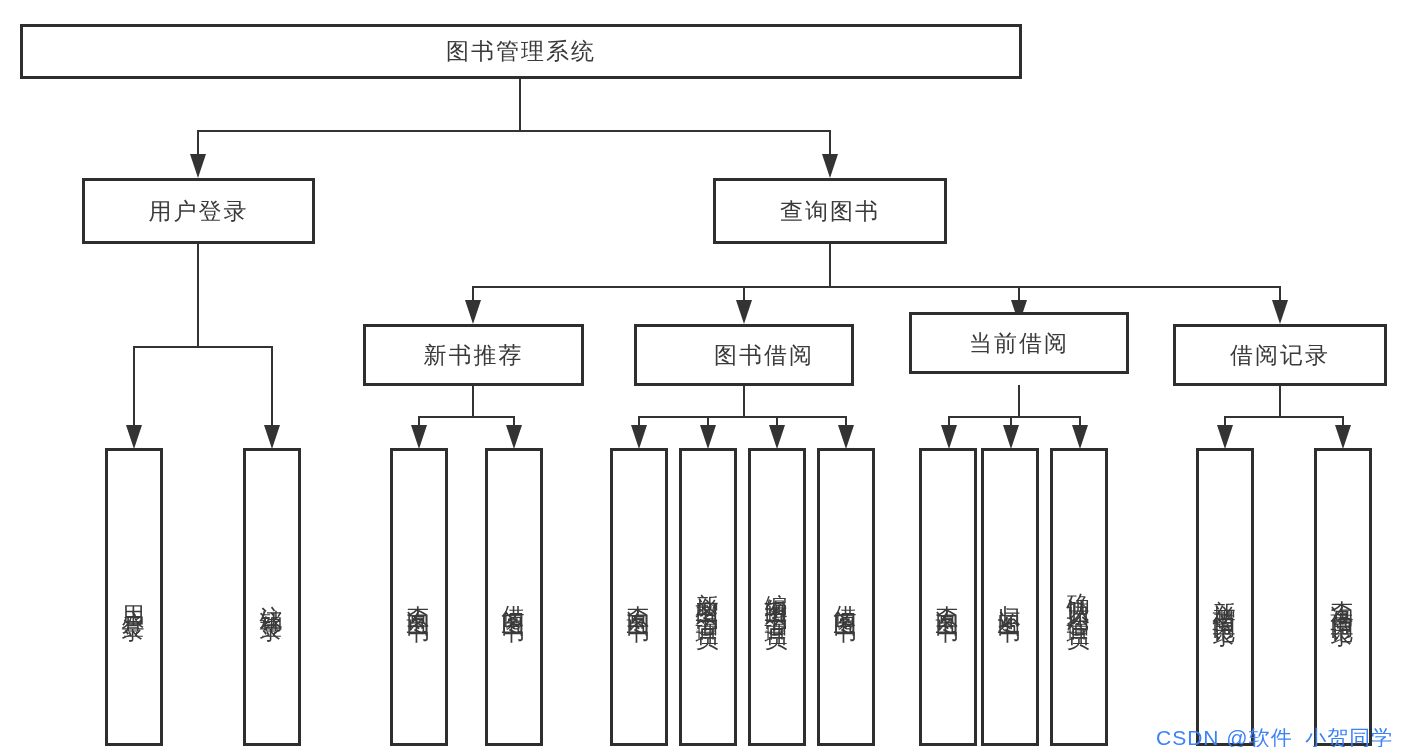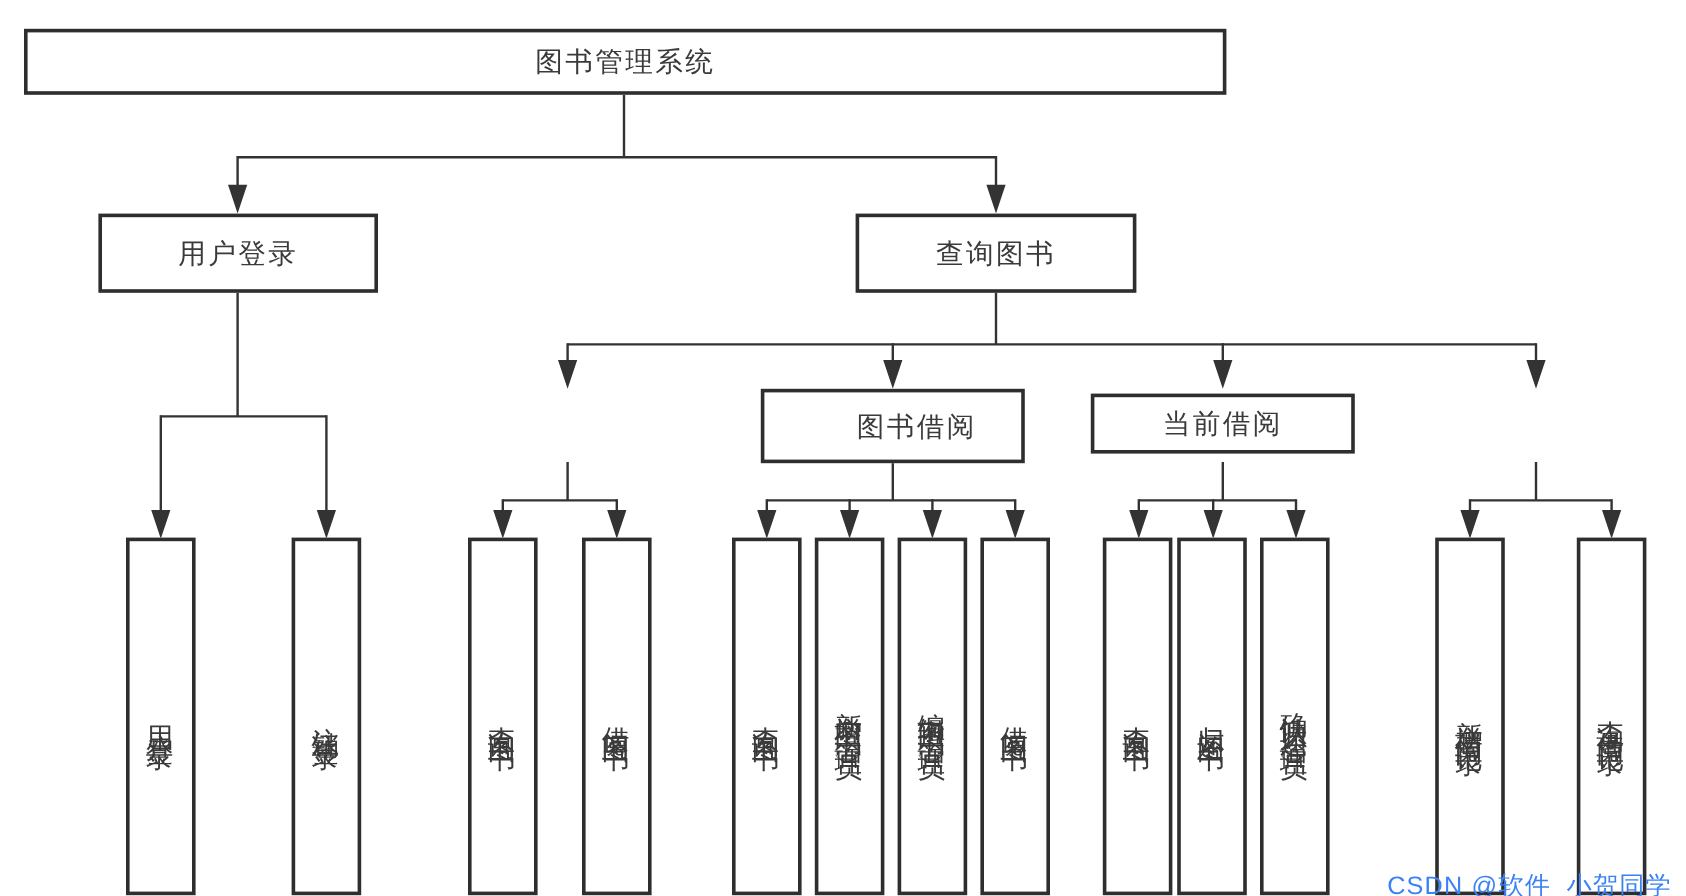--- a/index.html
+++ b/index.html
@@ -46,21 +46,21 @@
     letter-spacing:1px;
     z-index:5;
     white-space:nowrap;
   }
   
   #n-root          {left:20px;  top:13px;  width:1002px; height:55px;}
   #n-user-login    {left:82px;  top:167px; width:233px;  height:66px;}
   #n-book-mgmt     {left:713px; top:167px; width:234px;  height:66px;}
   #n-new-book      {left:363px; top:313px; width:221px;  height:62px;}
   #n-borrowing     {left:634px; top:313px; width:220px;  height:62px;padding-left:40px;}
-  #n-current       {left:909px; top:317px; width:220px;  height:50px;}
+  #n-current       {left:909px; top:301px; width:220px;  height:62px;}
   #n-records       {left:1173px;top:313px; width:214px;  height:62px;}
   .leaf{top:437px;height:298px;width:58px;}
   #l-user-login    {left:105px;}
   #l-logout        {left:243px;}
   #l-rec-query     {left:390px;}
   #l-rec-borrow    {left:485px;}
   #l-bor-query     {left:610px;}
   #l-bor-add       {left:679px;}
   #l-bor-edit      {left:748px;}
   #l-bor-borrow    {left:817px;}
@@ -142,22 +142,24 @@
       <polygon points="1217,414 1233,414 1225,438"></polygon>
       <polygon points="1335,414 1351,414 1343,438"></polygon>
     </g>
   </svg>
 
   <div class="node" id="n-root">图书管理系统</div>
 
   <div class="node" id="n-user-login">用户登录</div>
   <div class="node" id="n-book-mgmt">查询图书</div>
 
+  <div class="node" id="n-new-book">新书推荐</div>
   <div class="node" id="n-borrowing">图书借阅</div>
   <div class="node" id="n-current">当前借阅</div>
+  <div class="node" id="n-records">借阅记录</div>
 
   <div class="node leaf" id="l-user-login">用户登录</div>
   <div class="node leaf" id="l-logout">注销登录</div>
   <div class="node leaf" id="l-rec-query">查询图书</div>
   <div class="node leaf" id="l-rec-borrow">借阅图书</div>
   <div class="node leaf" id="l-bor-query">查询图书</div>
   <div class="node leaf" id="l-bor-add">新增图书（管理员）</div>
   <div class="node leaf" id="l-bor-edit">编辑图书（管理员）</div>
   <div class="node leaf" id="l-bor-borrow">借阅图书</div>
   <div class="node leaf" id="l-cur-query">查询图书</div>

